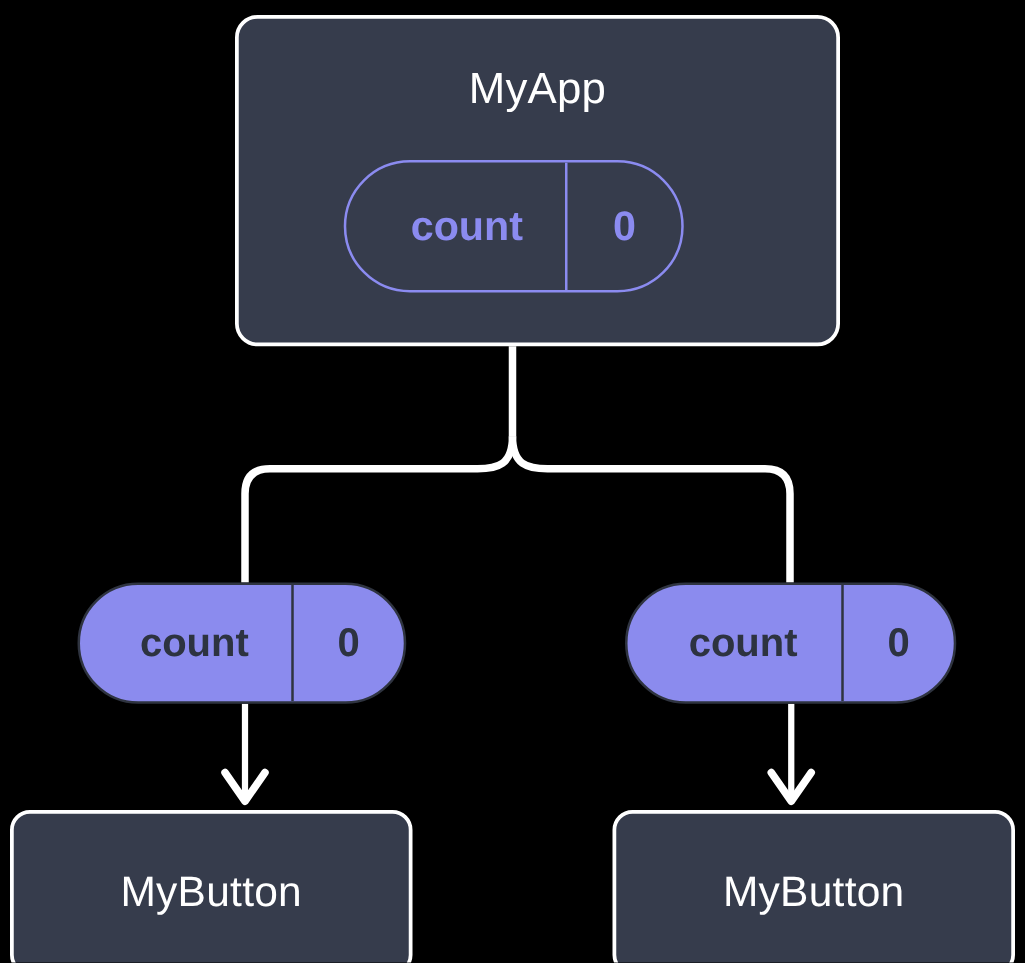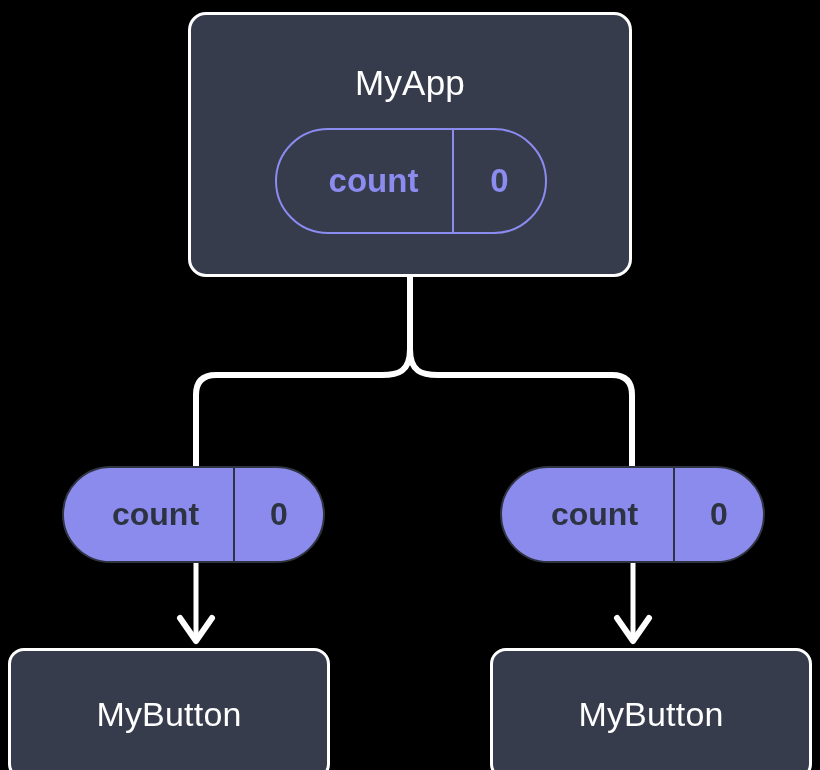--- a/index.html
+++ b/index.html
@@ -45,25 +45,25 @@
     font-size: 35px;
     font-weight: 400;
     letter-spacing: 0.2px;
     white-space: nowrap;
   }
 
   
   #box-myapp {
     left: 188px;
     top: 12px;
-    width: 444px;
+    width: 484px;
     height: 265px;
     border-radius: 18px;
     justify-content: flex-start;
-    padding-top: 48px;
+    padding-top: 36px;
   }
 
   
   .leaf-box {
     height: 132px;
     justify-content: center;
     border-radius: 16px;
   }
   #box-button-left  { left: 8px;   top: 648px; width: 322px; }
   #box-button-right { left: 490px; top: 648px; width: 322px; }

